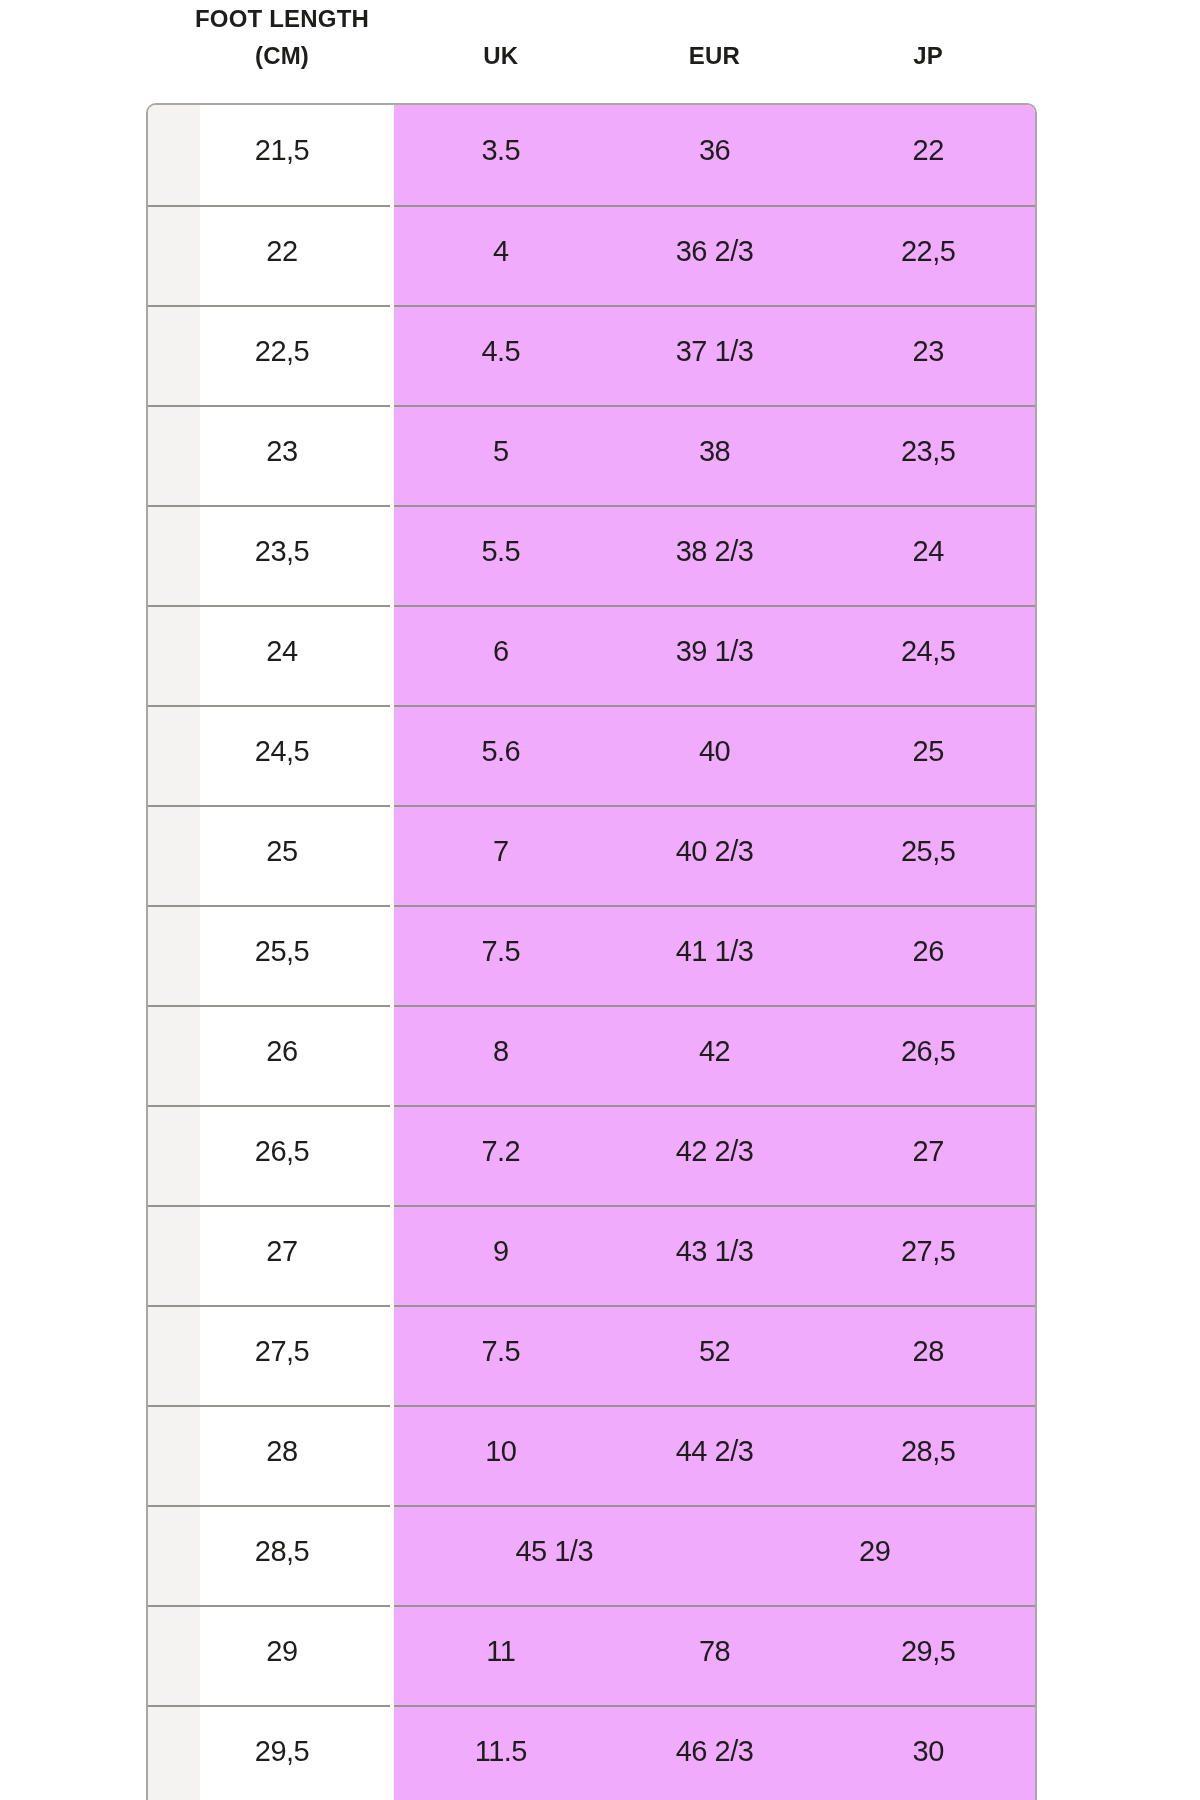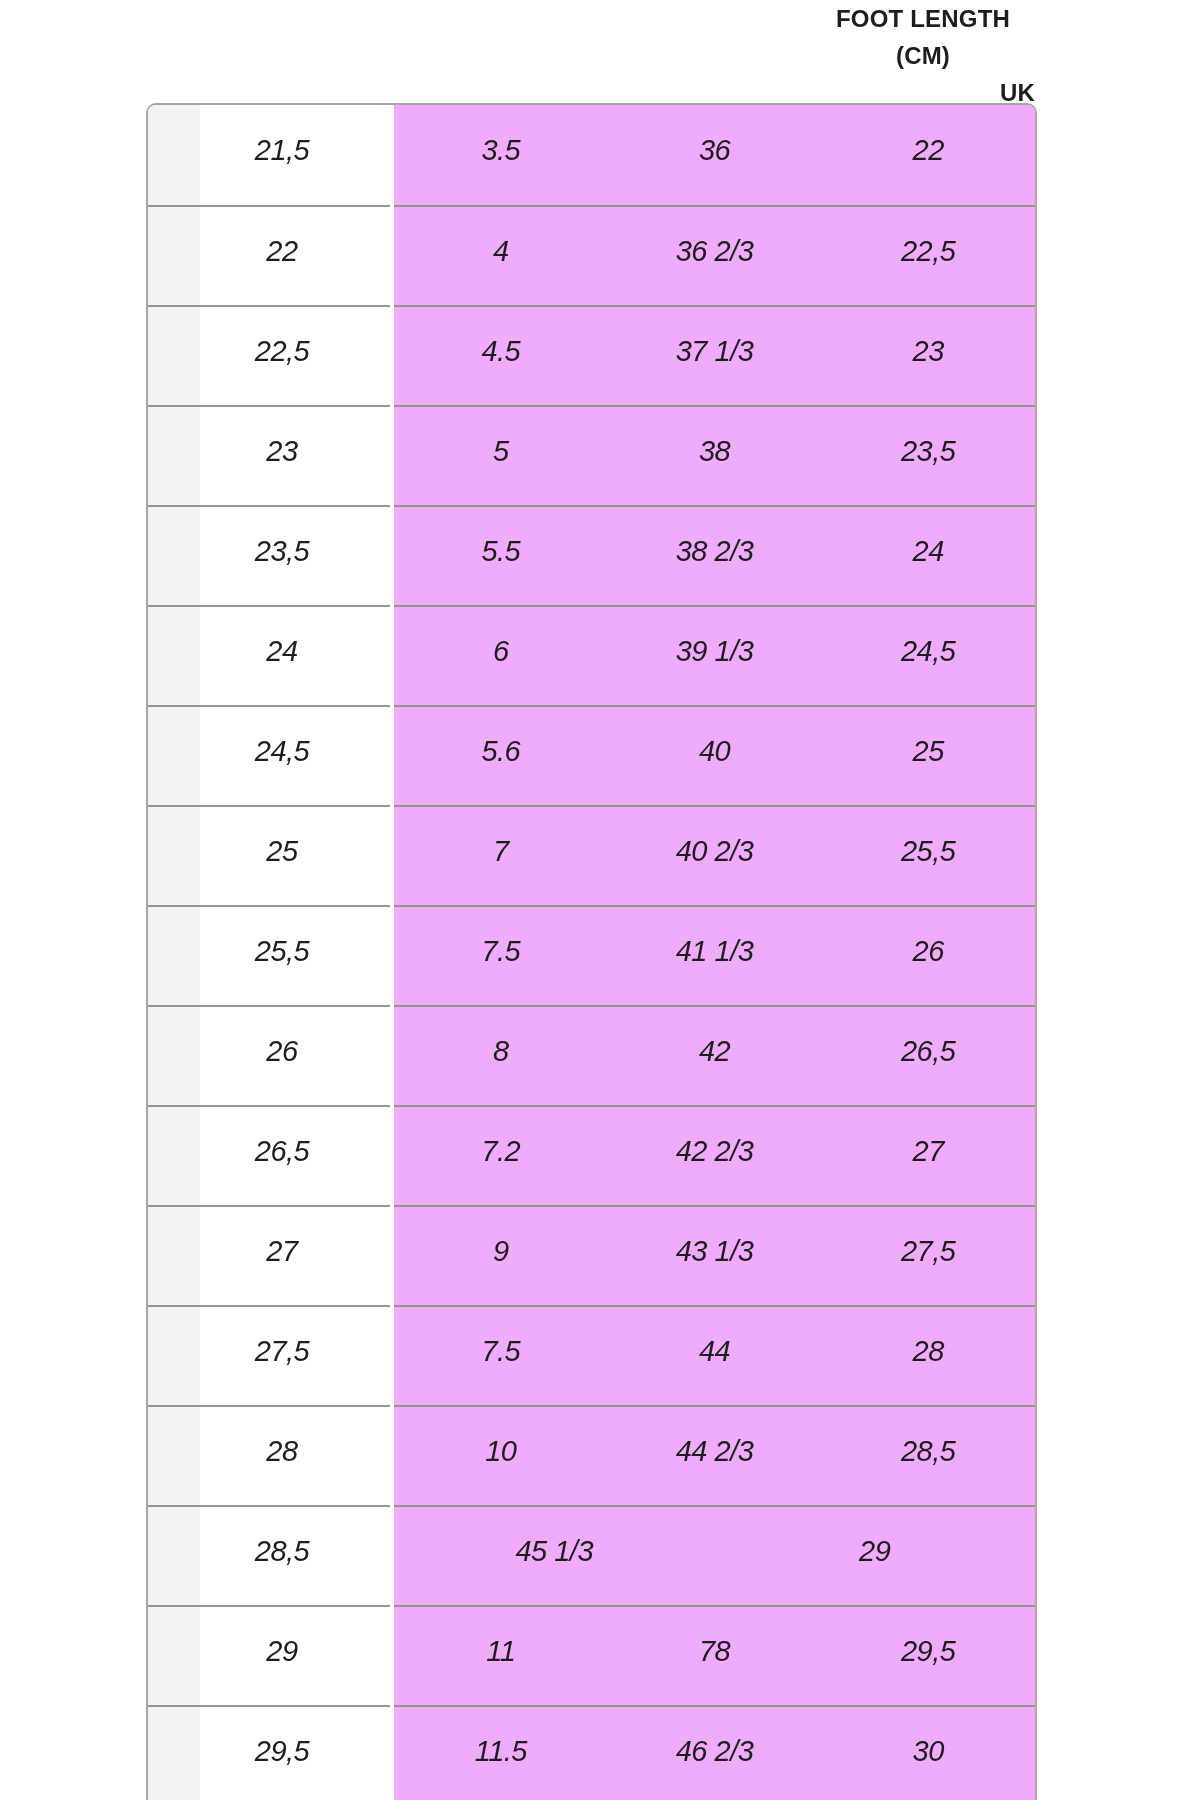--- a/index.html
+++ b/index.html
@@ -19,21 +19,20 @@
 
   
   .chart-header {
     position: absolute;
     top: 0;
     left: 148px;
     width: 887px;
     height: 74px;
     display: flex;
     align-items: flex-end;
-    flex-direction: column;
   }
   .chart-header .hcell {
     font-weight: bold;
     font-size: 24px;
     line-height: 37px;
     text-align: center;
     letter-spacing: 0.2px;
     white-space: nowrap;
   }
   .hcell.h-cm {
@@ -54,21 +53,20 @@
     border: 2px solid #a9a7a4;
     border-bottom: none;
     border-radius: 10px 10px 0 0;
     overflow: hidden;
     background: #ffffff;
   }
   .trow {
     display: flex;
     height: 100px;
     box-sizing: border-box;
-    font-style: italic;
   }
   .cell {
     box-sizing: border-box;
     display: flex;
     align-items: center;
     justify-content: center;
     font-size: 29px;
     letter-spacing: -0.5px;
     padding-bottom: 10px;
     white-space: nowrap;
@@ -217,21 +215,21 @@
     <div class="cell size">9</div>
     <div class="cell size">43 1/3</div>
     <div class="cell size">27,5</div>
   </div>
 
   <div class="trow">
     <div class="cell spacer"></div>
     <div class="cell cm">27,5</div>
     <div class="vgap"></div>
     <div class="cell size">7.5</div>
-    <div class="cell size">44</div>
+    <div class="cell size">52</div>
     <div class="cell size">28</div>
   </div>
 
   <div class="trow">
     <div class="cell spacer"></div>
     <div class="cell cm">28</div>
     <div class="vgap"></div>
     <div class="cell size">10</div>
     <div class="cell size">44 2/3</div>
     <div class="cell size">28,5</div>

